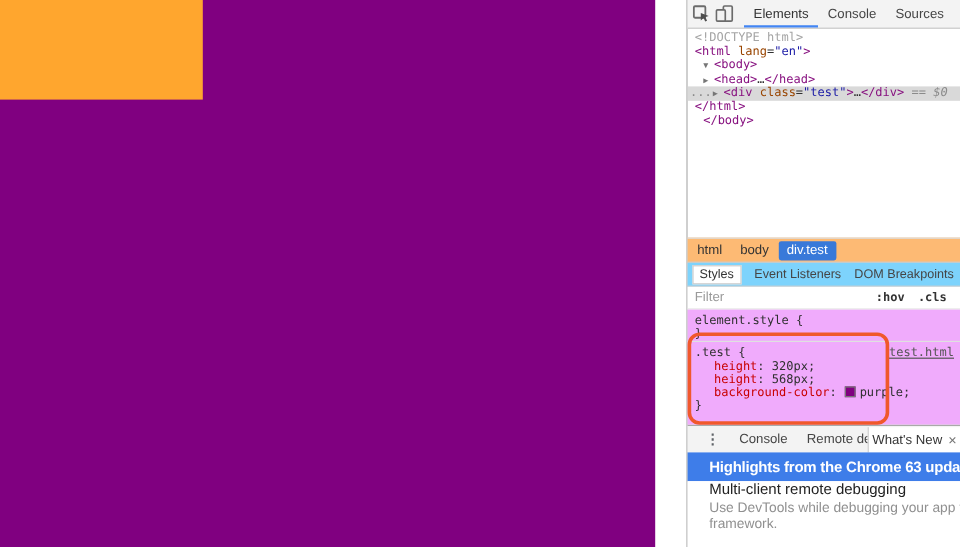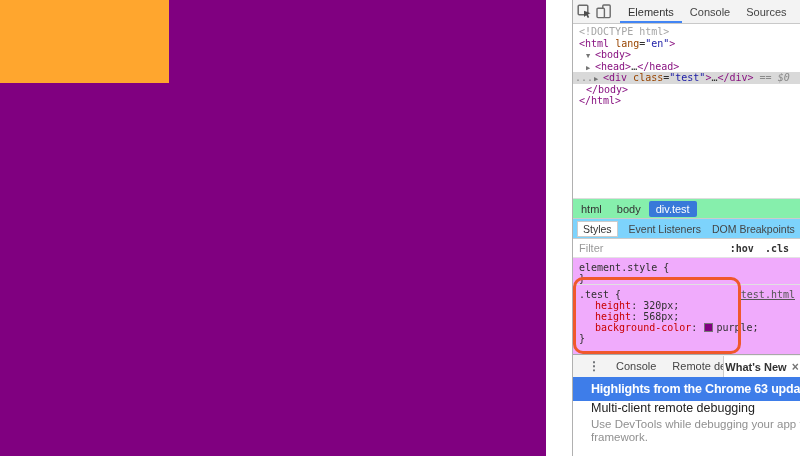--- a/index.html
+++ b/index.html
@@ -35,21 +35,21 @@
   .tree-row { position:relative; white-space:pre; height:11.5px; color:#303030; }
   .tree-row.hl { background:#d9d9d9; }
   .gutter { position:absolute; left:2px; color:#8a8a8a; }
   .arrow { color:#767676; font-size:7px; display:inline-block; width:9px; }
   .c-gray { color:#a5a5a5; } .c-tag { color:#881280; } .c-attr { color:#994500; }
   .c-val { color:#1a1aa6; } .c-plain { color:#303030; }
   .c-dim { color:#8a8a8a; font-style:italic; }
 
   
   .crumbs { position:absolute; top:198px; left:0; right:0; height:21px;
-    border-top:1px solid #ddd; border-bottom:1px solid #ccc; background:#86efac;
+    border-top:1px solid #ddd; border-bottom:1px solid #ccc; background:#fdba74;
     display:flex; align-items:center; font-size:11px; color:#333; }
   .crumb { padding:2px 7px; margin-left:1px; cursor:pointer; white-space:nowrap; }
   .crumb.active { background:#3879d9; color:#fff; border-radius:2px; }
 
   
   .side-tabs { position:absolute; top:219px; left:0; right:0; height:20px;
     background:#7dd3fc; border-bottom:1px solid #ccc; display:flex;
     align-items:center; font-size:10.5px; color:#454545; overflow:hidden; }
   .side-tab { margin-left:11px; white-space:nowrap; cursor:pointer; }
   .side-tab.active { background:#fff; border:1px solid #ccc; padding:1px 5px;
@@ -83,21 +83,21 @@
 
   
   .drawer-toolbar { position:absolute; top:354px; left:0; right:0; height:23px;
     background:#f3f3f3; border-top:1px solid #a9a9a9; display:flex;
     align-items:center; font-size:11px; color:#454545; }
   .kebab { margin-left:15px; color:#5f6368; font-size:12px; font-weight:bold;
     cursor:pointer; line-height:10px; letter-spacing:0; }
   .drawer-tab { margin-left:16px; white-space:nowrap; cursor:pointer; }
   .drawer-tab-active { position:absolute; right:0; top:1px; bottom:0; width:77px;
     background:#fff; border-left:1px solid #ccc; display:flex; align-items:center;
-    justify-content:center; gap:5px; color:#333; cursor:pointer;font-weight:bold; }
+    justify-content:center; gap:5px; color:#333; cursor:pointer; }
   .close-x { color:#757575; font-size:12px; cursor:pointer; }
 
   
   .banner { position:absolute; top:377px; left:0; right:0; height:24px;
     color:#fff; font-weight:bold; font-size:12.5px; letter-spacing:-0.2px;
     display:flex; align-items:center; padding-left:18px; white-space:nowrap;
     overflow:hidden; }
   .news { position:absolute; top:401px; left:0; right:0; bottom:0; background:#fff;
     padding-left:18px; overflow:hidden; }
   .news-h { font-size:12.5px; color:#222; white-space:nowrap; }
@@ -135,22 +135,22 @@
           <div class="tab">Network</div>
         </div>
     </div>
 
     <div class="tree" id="tree">
         <div class="tree-row" style="padding-left: 6px;"><span class="c-gray">&lt;!DOCTYPE html&gt;</span></div>
         <div class="tree-row" style="padding-left: 6px;"><span class="c-tag">&lt;html </span><span class="c-attr">lang</span><span class="c-plain">=</span><span class="c-val">"en"</span><span class="c-tag">&gt;</span></div>
         <div class="tree-row" style="padding-left: 13px;"><span class="arrow">▼</span><span class="c-tag">&lt;body&gt;</span></div>
         <div class="tree-row" style="padding-left: 13px;"><span class="arrow">▶</span><span class="c-tag">&lt;head&gt;</span><span class="c-plain">…</span><span class="c-tag">&lt;/head&gt;</span></div>
         <div class="tree-row hl" style="padding-left: 21px; background: rgb(217, 217, 217);"><span class="gutter">...</span><span class="arrow">▶</span><span class="c-tag">&lt;div </span><span class="c-attr">class</span><span class="c-plain">=</span><span class="c-val">"test"</span><span class="c-tag">&gt;</span><span class="c-plain">…</span><span class="c-tag">&lt;/div&gt;</span><span class="c-dim"> == $0</span></div>
+        <div class="tree-row" style="padding-left: 6px;"><span class="c-tag">&lt;/html&gt;</span></div>
         <div class="tree-row" style="padding-left: 13px;"><span class="c-tag">&lt;/body&gt;</span></div>
-        <div class="tree-row" style="padding-left: 6px;"><span class="c-tag">&lt;/html&gt;</span></div>
       </div>
 
     <div class="crumbs" id="crumbs">
         <div class="crumb">html</div>
         <div class="crumb">body</div>
         <div class="crumb active" style="background: rgb(56, 121, 217);">div.test</div>
       </div>
 
     <div class="side-tabs" id="side-tabs">
         <div class="side-tab active">Styles</div>

